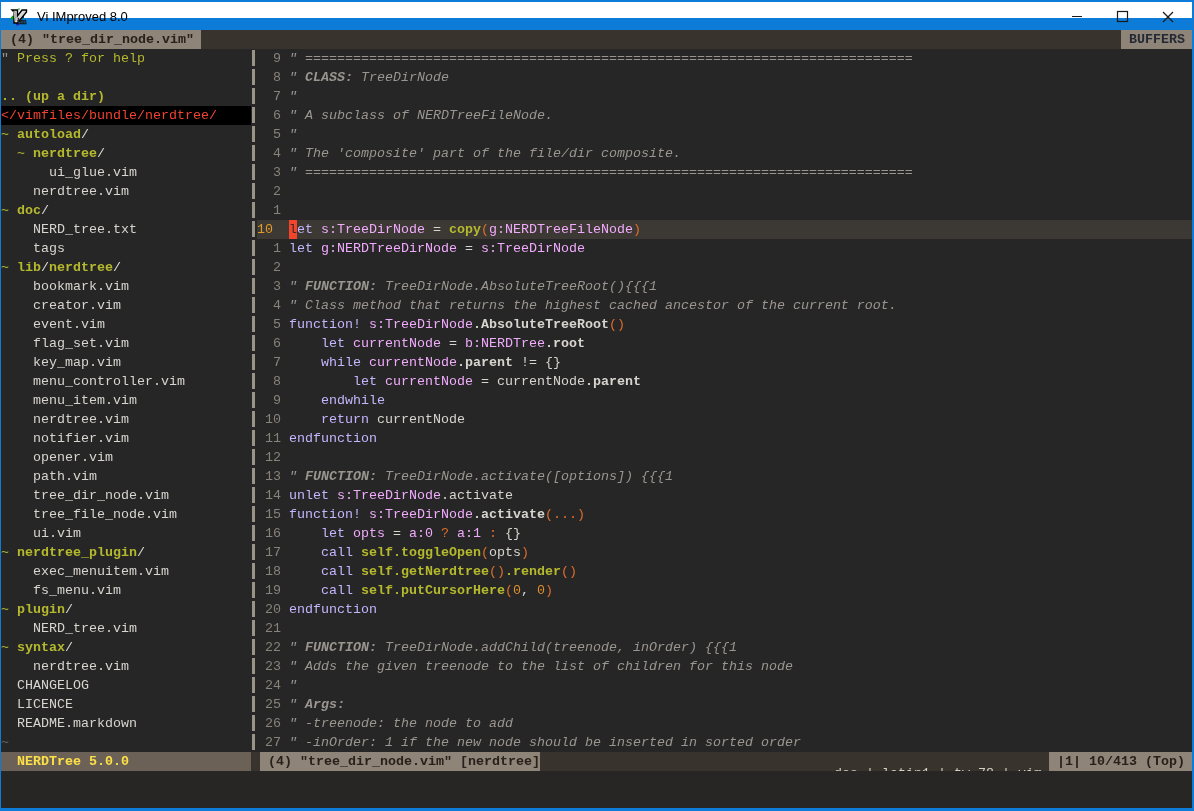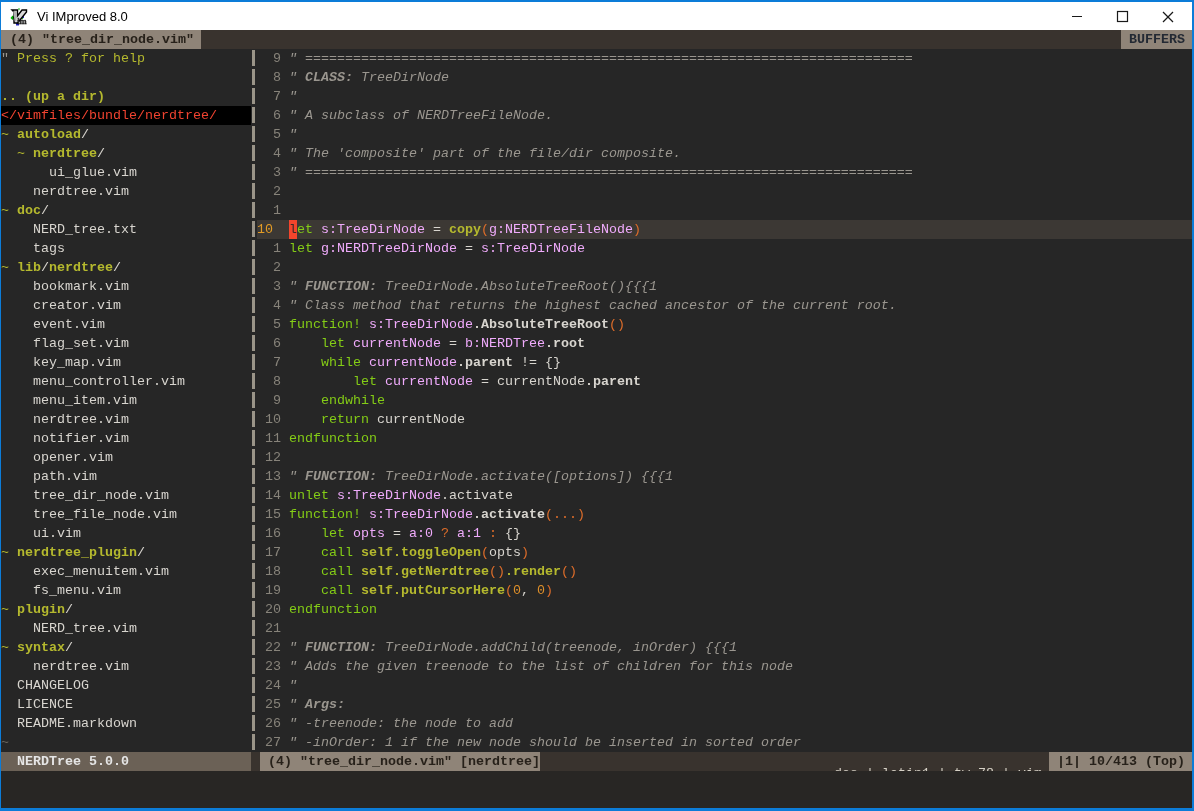--- a/index.html
+++ b/index.html
@@ -1,16 +1,16 @@
 <!DOCTYPE html>
 <html><head><meta charset="utf-8"><title>Vi IMproved 8.0</title><style>
 * { margin:0; padding:0; box-sizing:border-box; }
 html,body { width:1194px; height:811px; overflow:hidden; background:#0c7cd8; }
 #win { position:absolute; left:0; top:0; width:1194px; height:811px; background:#0c7cd8; }
-#titlebar { position:absolute; left:1px; top:2px; width:1191px; height:28px; background:#ffffff;
+#titlebar { position:absolute; left:1px; top:2px; width:1191px; height:16px; background:#ffffff;
   font:13px "Liberation Sans", sans-serif; color:#000; }
 #titlebar .t { position:absolute; left:36px; top:7px;text-align:center; }
 #ticon { position:absolute; left:9px; top:6px; }
 #wbtn { position:absolute; right:0; top:0; }
 #tabbar { position:absolute; left:1px; top:30px; width:1191px; height:19px; background:#39332e; }
 .mono { font:13.34px/19px "Liberation Mono", monospace; white-space:pre; }
 #tab1 { position:absolute; left:0px; top:0; width:200px; height:19px; background:#8f8478;
   color:#27211a; font-weight:bold; padding-left:9px; }
 #tabbuf { position:absolute; left:1120px; top:0; width:71px; height:26px; background:#8f8478;
   color:#232933; font-weight:bold; padding-left:8px; }
@@ -20,33 +20,33 @@
 .tcl { background:#000000; }
 #vsep { position:absolute; left:251px; top:1px; width:3px; height:702px;
   background:repeating-linear-gradient(to bottom, #9a9488 0px, #9a9488 16px, transparent 16px, transparent 19px); }
 #editor { position:absolute; left:256px; top:0; width:935px; height:703px; }
 .erow { height:19px; }
 .ecl { background:#3c3834; }
 .lnr { color:#87837a; }
 .clnr { color:#e39b25; }
 .cm { color:#9a968f; font-style:italic; }
 .cm2 { color:#9a968f; }
-.k { color:#84cc16; }
+.k { color:#c4b5fd; }
 .i { color:#f0abfc; }
 .w { color:#d8d5cf; }
 .o { color:#de6d2a; }
 .n { color:#de8f2a; }
 .f { color:#b5b92e;margin-top:31px; }
 .y { color:#b5b92e; }
 .r { color:#f04330; }
 .nt { color:#6a665e; }
 .cur { background:#f4452c; color:#3c2a26; padding:2px 0; }
 #status { position:absolute; left:1px; top:752px; width:1191px; height:19px; background:#39332e; }
 #stleft { position:absolute; left:0; top:0; width:250px; height:19px; background:#6b6156;
-  color:#e5e5e5; font-weight:bold; padding-left:16px; }
+  color:#fde047; font-weight:bold; padding-left:16px; }
 #stfile { position:absolute; left:259px; top:0; width:280px; height:19px; background:#8f8478;
   color:#27211a; font-weight:bold; padding-left:8px; overflow:hidden; }
 #stright { position:absolute; right:150px; top:12px; height:19px; color:#d6d1c6;font-family:Liberation Mono, monospace; }
 #struler { position:absolute; left:1048px; top:0; width:143px; height:19px; background:#8f8478;
   color:#27211a; font-weight:bold; padding-left:8px; }
 #cmdline { position:absolute; left:1px; top:771px; width:1191px; height:37px; background:#282624; }
 </style></head>
 <body>
 <div id="win">
   <div id="titlebar">

